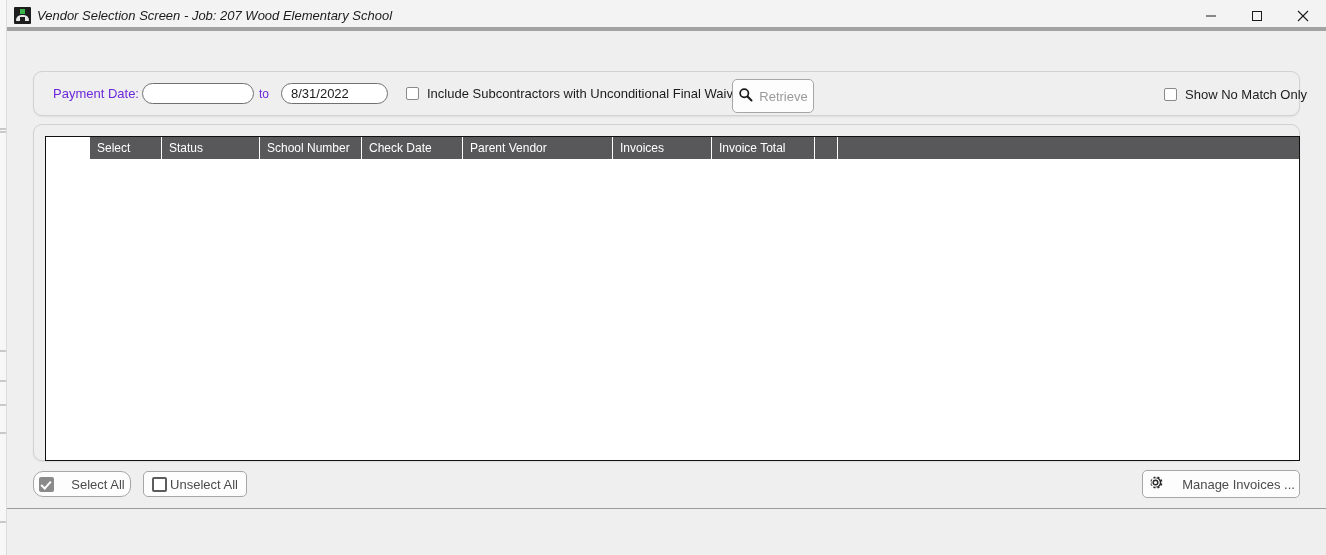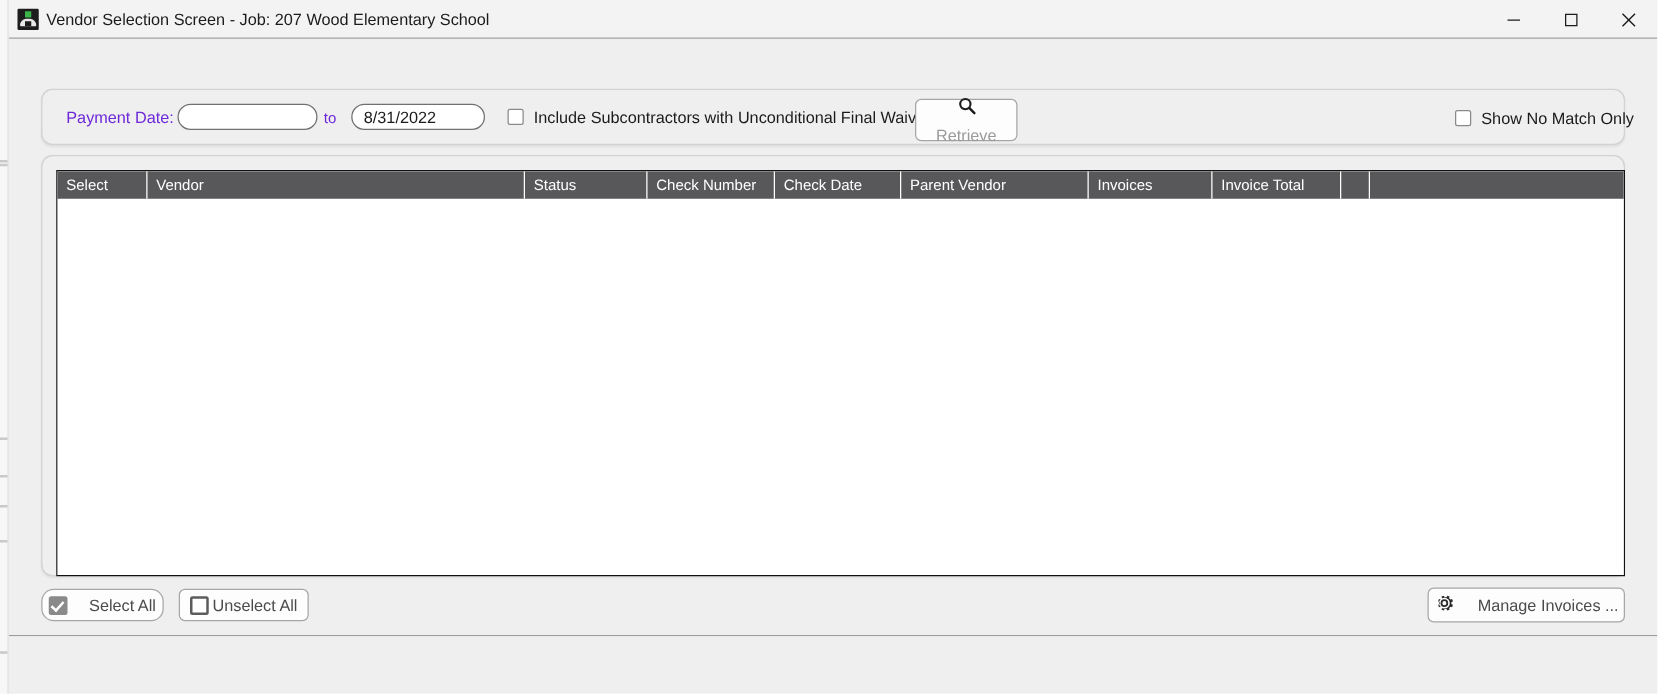--- a/index.html
+++ b/index.html
@@ -42,22 +42,23 @@
     overflow: hidden;
   }
 
   
   #title-bar {
     position: absolute;
     left: 0; top: 0;
     width: 1319px;
     height: 31px;
     background: #f3f3f3;
-    border-bottom: 1px solid #a3a3a3;
-    box-sizing: border-box;
+    border-bottom: 4px solid #a3a3a3;
+    box-sizing: border-box;
+    font-style: italic;
   }
   #app-icon {
     position: absolute;
     left: 7px; top: 7px;
     width: 17px; height: 17px;
     background: #1d1d1d;
     border-radius: 1px;
   }
   #app-icon .icon-dome {
     position: absolute;
@@ -171,21 +172,20 @@
     background: #fdfdfd;
     border: 1px solid #a6a6a6;
     border-radius: 5px;
     box-sizing: border-box;
     display: flex;
     align-items: center;
     justify-content: center;
     gap: 6px;
     padding: 16px;
     font-family: "Liberation Sans", sans-serif;
-    flex-direction: column;
   }
   #btn-retrieve .rlabel {
     font-size: 13px;
     color: #9a9a9a;
   }
 
   
   #grid-panel {
     position: absolute;
     left: 26px; top: 124px;
@@ -199,20 +199,21 @@
   }
   #grid {
     position: absolute;
     left: 11px; top: 11px;
     width: 1255px;
     height: 325px;
     background: #ffffff;
     border: 1px solid #111111;
     box-sizing: border-box;
     overflow: hidden;
+    padding-left: 44px;
   }
   #grid-header {
     position: relative;
     height: 22px;
     background: #58585a;
     display: flex;
     align-items: stretch;
   }
   #grid-header .col {
     position: relative;
@@ -374,23 +375,22 @@
     <div class="cb-row" id="cb-show-no-match">
       <div class="cb-box"></div>
       <div class="cb-label">Show No Match Only</div>
     </div>
   </div>
 
   <div id="grid-panel">
     <div id="grid">
       <div id="grid-header">
           <div class="col" style="width: 72px;">Select</div>
-          <div class="col" style="width: 302px;">Vendor</div>
           <div class="col" style="width: 98px;">Status</div>
-          <div class="col" style="width: 102px;">Check Number</div>
+          <div class="col" style="width: 102px;">School Number</div>
           <div class="col" style="width: 101px;">Check Date</div>
           <div class="col" style="width: 150px;">Parent Vendor</div>
           <div class="col" style="width: 99px;">Invoices</div>
           <div class="col" style="width: 103px;">Invoice Total</div>
           <div class="col" style="width: 23px;"></div>
           <div class="col" style="width: 19px;"></div>
         </div>
       <div id="grid-body"></div>
     </div>
   </div>

